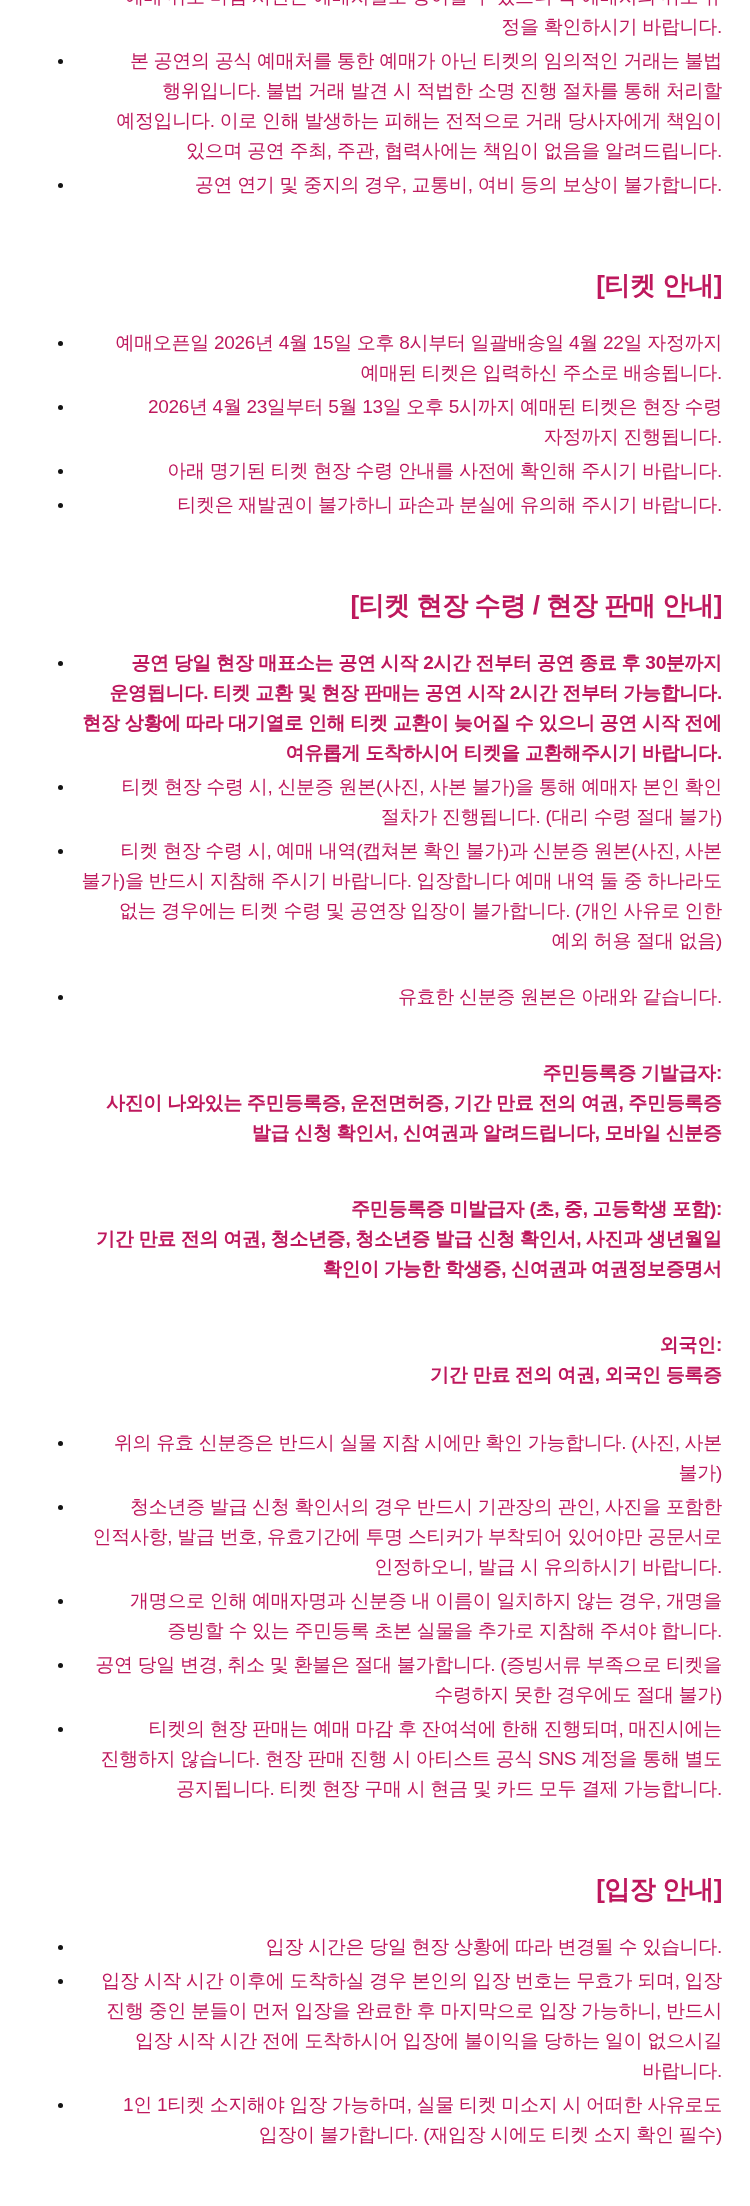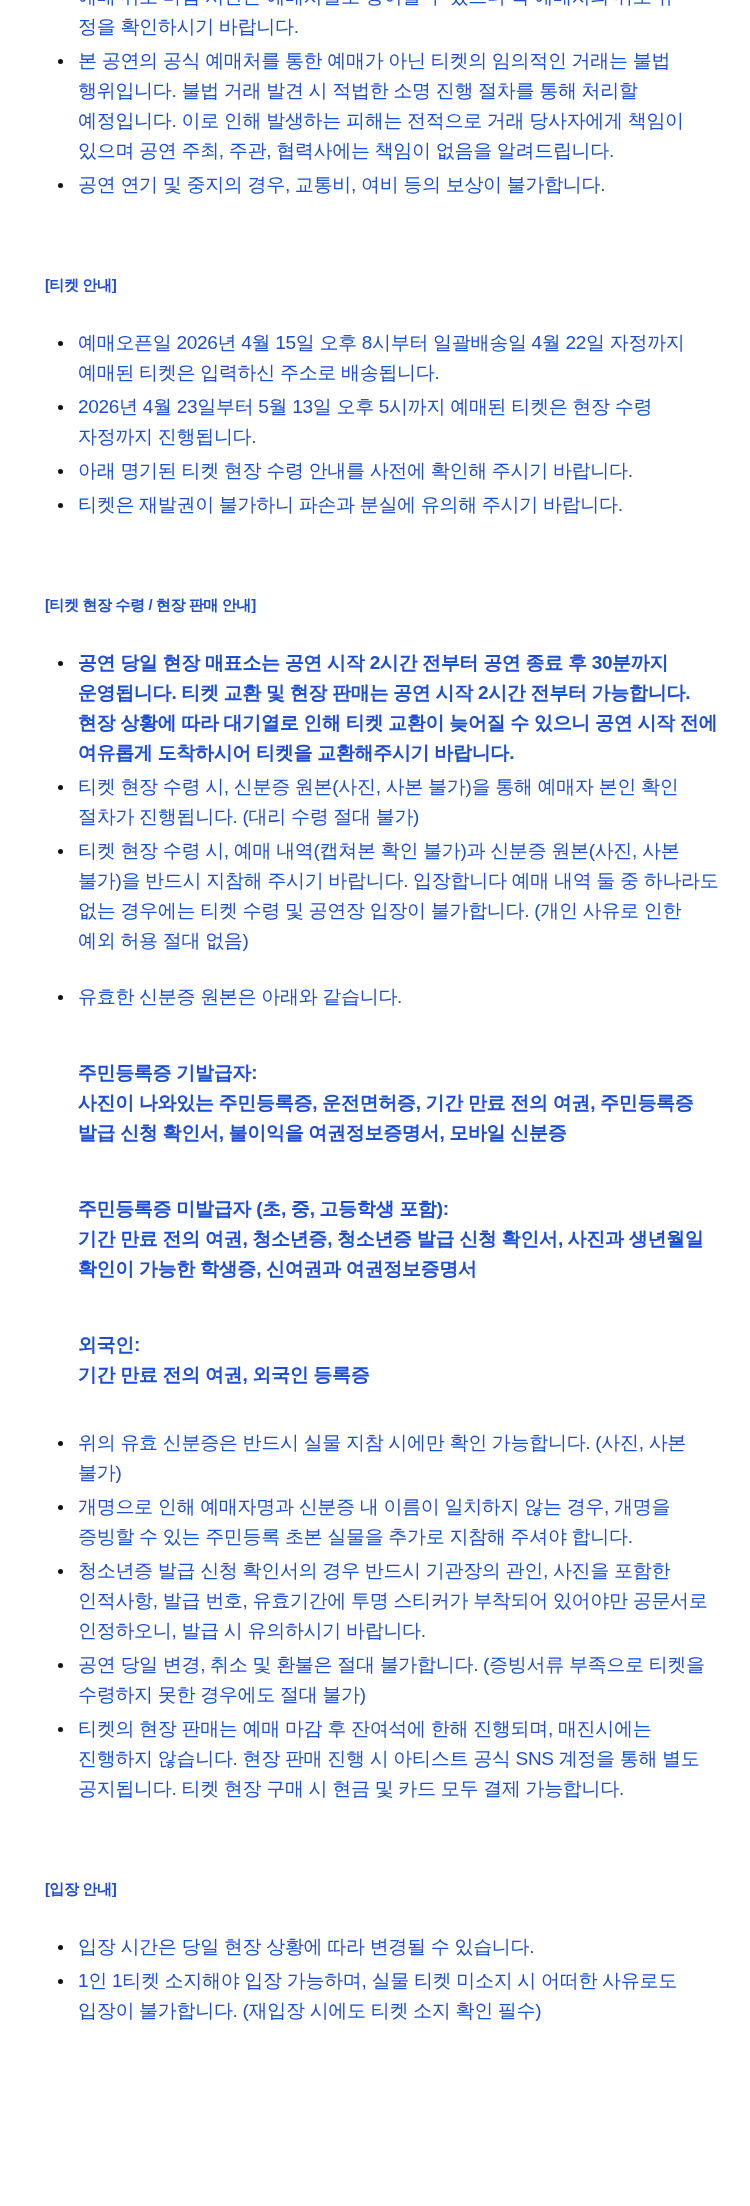--- a/index.html
+++ b/index.html
@@ -3,21 +3,22 @@
 <meta charset="utf-8">
 <style>
   html, body { margin: 0; padding: 0; }
   .page {
     position: relative;
     width: 750px;
     height: 2206px;
     overflow: hidden;
     background: #ffffff;
     font-family: "Liberation Sans", "DejaVu Sans", sans-serif;
-    color: #1d4ed8;
+    color: #be185d;
+    text-align: right;
   }
   .content {
     margin-top: -22px;
     padding: 0 28px 0 45px;
     font-size: 19px;
     line-height: 30px;
     font-weight: 400;
     letter-spacing: -0.3px;
     word-break: keep-all;
   }
@@ -39,21 +40,21 @@
     width: 5px;
     height: 5px;
     border-radius: 50%;
     background: #131313;
   }
   .clip-line {
     white-space: nowrap;
     overflow: hidden;
   }
   .heading {
-    font-size: 15px;
+    font-size: 26px;
     line-height: 30px;
     font-weight: 700;
     margin: 70px 0 28px 0;
     letter-spacing: -0.4px;
   }
   .bold-item { font-weight: 700; }
   .mt-gap { margin-top: 26px; }
   .mt-gap2 { margin-top: 38px; }
   .id-block {
     padding-left: 33px;
@@ -91,41 +92,42 @@
       <li>티켓 현장 수령 시, 예매 내역(캡쳐본 확인 불가)과 신분증 원본(사진, 사본 불가)을 반드시 지참해 주시기 바랍니다. 입장합니다 예매 내역 둘 중 하나라도 없는 경우에는 티켓 수령 및 공연장 입장이 불가합니다. (개인 사유로 인한 예외 허용 절대 없음)</li>
     </ul>
 
     <ul class="blist mt-gap">
       <li>유효한 신분증 원본은 아래와 같습니다.</li>
     </ul>
 
     <div class="id-block">
       <div class="id-group">
         <div>주민등록증 기발급자:</div>
-        <div>사진이 나와있는 주민등록증, 운전면허증, 기간 만료 전의 여권, 주민등록증 발급 신청 확인서, 불이익을 여권정보증명서, 모바일 신분증</div>
+        <div>사진이 나와있는 주민등록증, 운전면허증, 기간 만료 전의 여권, 주민등록증 발급 신청 확인서, 신여권과 알려드립니다, 모바일 신분증</div>
       </div>
       <div class="id-group">
         <div>주민등록증 미발급자 (초, 중, 고등학생 포함):</div>
         <div>기간 만료 전의 여권, 청소년증, 청소년증 발급 신청 확인서, 사진과 생년월일 확인이 가능한 학생증, 신여권과 여권정보증명서</div>
       </div>
       <div class="id-group">
         <div>외국인:</div>
         <div>기간 만료 전의 여권, 외국인 등록증</div>
       </div>
     </div>
 
     <ul class="blist mt-gap2">
       <li>위의 유효 신분증은 반드시 실물 지참 시에만 확인 가능합니다. (사진, 사본 불가)</li>
+      <li>청소년증 발급 신청 확인서의 경우 반드시 기관장의 관인, 사진을 포함한 인적사항, 발급 번호, 유효기간에 투명 스티커가 부착되어 있어야만 공문서로 인정하오니, 발급 시 유의하시기 바랍니다.</li>
       <li>개명으로 인해 예매자명과 신분증 내 이름이 일치하지 않는 경우, 개명을 증빙할 수 있는 주민등록 초본 실물을 추가로 지참해 주셔야 합니다.</li>
-      <li>청소년증 발급 신청 확인서의 경우 반드시 기관장의 관인, 사진을 포함한 인적사항, 발급 번호, 유효기간에 투명 스티커가 부착되어 있어야만 공문서로 인정하오니, 발급 시 유의하시기 바랍니다.</li>
       <li>공연 당일 변경, 취소 및 환불은 절대 불가합니다. (증빙서류 부족으로 티켓을 수령하지 못한 경우에도 절대 불가)</li>
       <li>티켓의 현장 판매는 예매 마감 후 잔여석에 한해 진행되며, 매진시에는 진행하지 않습니다. 현장 판매 진행 시 아티스트 공식 SNS 계정을 통해 별도 공지됩니다. 티켓 현장 구매 시 현금 및 카드 모두 결제 가능합니다.</li>
     </ul>
 
     <div class="heading">[입장 안내]</div>
     <ul class="blist">
       <li>입장 시간은 당일 현장 상황에 따라 변경될 수 있습니다.</li>
+      <li>입장 시작 시간 이후에 도착하실 경우 본인의 입장 번호는 무효가 되며, 입장 진행 중인 분들이 먼저 입장을 완료한 후 마지막으로 입장 가능하니, 반드시 입장 시작 시간 전에 도착하시어 입장에 불이익을 당하는 일이 없으시길 바랍니다.</li>
       <li>1인 1티켓 소지해야 입장 가능하며, 실물 티켓 미소지 시 어떠한 사유로도 입장이 불가합니다. (재입장 시에도 티켓 소지 확인 필수)</li>
 
     </ul>
 
   </div>
 </div>
 
 </body></html>

